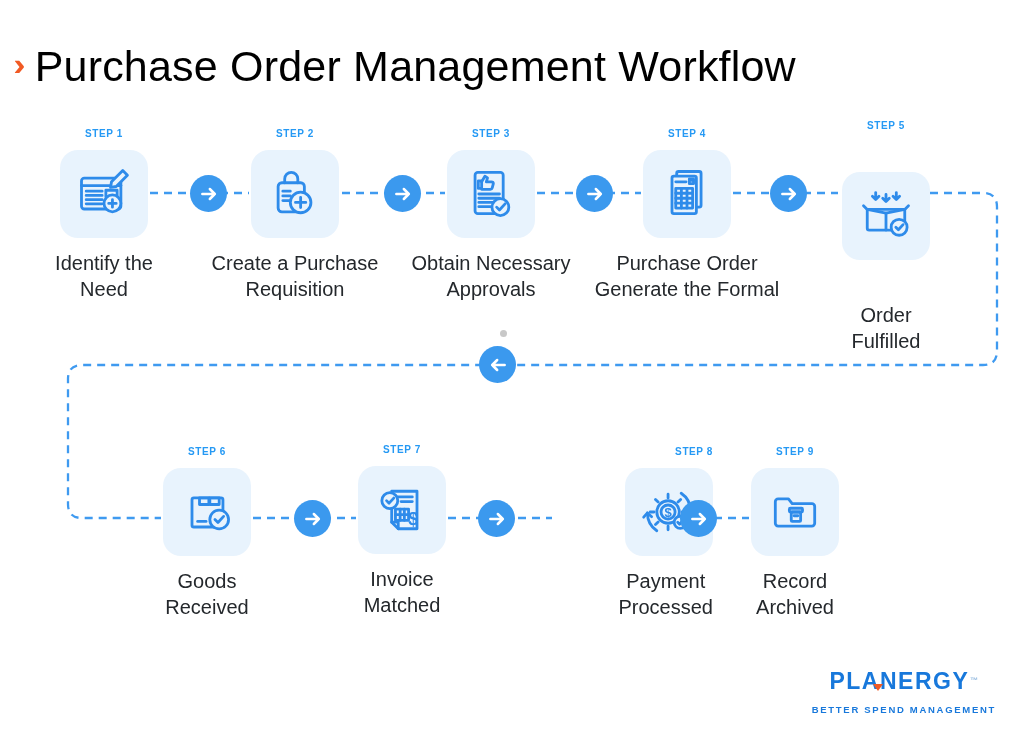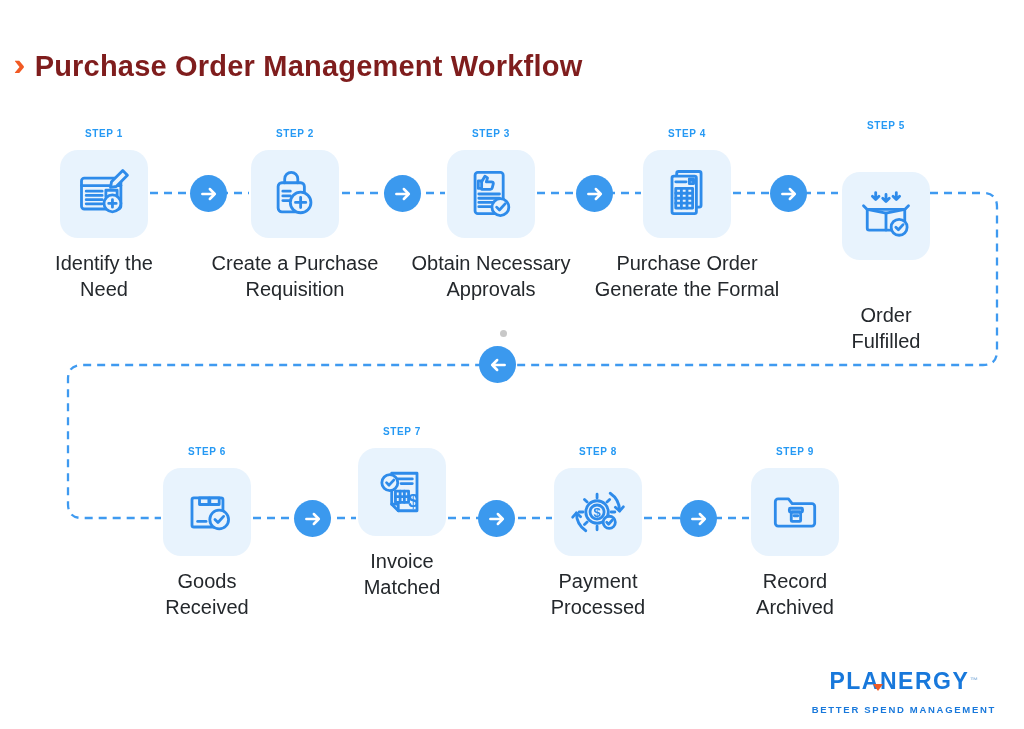--- a/index.html
+++ b/index.html
@@ -8,21 +8,21 @@
     font-family:"Liberation Sans","DejaVu Sans",sans-serif;
   }
   .canvas{position:absolute;inset:0;width:1024px;height:729px;}
 
   
   .title-row{position:absolute;left:14px;top:46px;display:flex;align-items:flex-start;gap:10px;}
   .title-chevron{
     color:#F15A24;font-size:32px;font-weight:900;line-height:36px;transform:scaleX(1.15);
   }
   .page-title{
-    color:#7f1d1d;font-size:29px;font-weight:700;letter-spacing:0.2px;line-height:40px;
+    color:#000000;font-size:43px;font-weight:400;letter-spacing:0.2px;line-height:40px;
   }
 
   
   svg.connectors{position:absolute;left:0;top:0;pointer-events:none;}
   .dash{stroke:#3F9AF0;stroke-width:2.3;fill:none;stroke-dasharray:8 6;}
 
   
   .step{position:absolute;width:230px;display:flex;flex-direction:column;align-items:center;}
   .step-heading{
     color:#2599F4;font-size:10px;font-weight:800;letter-spacing:0.6px;height:18px;margin-bottom:4px;
@@ -181,41 +181,41 @@
         <circle cx="45" cy="40" r="10" fill="#E8F3FD"></circle>
         <path d="M40.5 40l3.2 3.2 6-6.5"></path>
       </svg>
     </div>
     <div class="step-label">
       <span>Goods</span>
       <span>Received</span>
     </div>
   </div>
 
-  <div class="step" style="left:287px;top:426px;">
+  <div class="step" style="left:287px;top:444px;">
     <div class="step-heading">STEP 7</div>
     <div class="tile">
       <svg width="60" height="60" viewBox="0 0 64 64" fill="none" stroke="currentColor" stroke-width="3" stroke-linecap="round" stroke-linejoin="round">
         <path d="M21 12h27v40H28l-7-7z"></path>
         <path d="M21 45h7v7"></path>
         <path d="M27 18h16M31 23h12"></path>
         <circle cx="19" cy="22" r="8.5" fill="#E8F3FD"></circle>
         <path d="M15.5 22l2.7 2.7 5-5.4"></path>
         <rect x="25" y="31" width="14" height="12"></rect>
         <path d="M25 37h14M30 31v12M34.5 31v12"></path>
         <text x="44" y="48" font-size="19" font-weight="bold" fill="currentColor" stroke="none" text-anchor="middle" font-family="inherit">$</text>
       </svg>
     </div>
     <div class="step-label">
       <span>Invoice</span>
       <span>Matched</span>
     </div>
   </div>
 
-  <div class="step" style="left:483px;top:446px;">
+  <div class="step" style="left:483px;top:446px;align-items:flex-end;">
     <div class="step-heading">STEP 8</div>
     <div class="tile">
       <svg width="60" height="60" viewBox="0 0 64 64" fill="none" stroke="currentColor" stroke-width="3" stroke-linecap="round" stroke-linejoin="round">
         <path d="M45 12a23 23 0 0 1 10 19"></path>
         <path d="M55 31l-4.5-4M55 31l4-4.5"></path>
         <path d="M19 52a23 23 0 0 1-10-19"></path>
         <path d="M9 33l4.5 4M9 33l-4 4.5"></path>
         <circle cx="31" cy="32" r="12"></circle>
         <path d="M31 17v-4M31 47v4M16 32h-4M46 32h4M41.6 21.4l2.8-2.8M20.4 42.6l-2.8 2.8M41.6 42.6l2.8 2.8M20.4 21.4l-2.8-2.8"></path>
         <circle cx="31" cy="32" r="7.5" fill="#E8F3FD"></circle>

